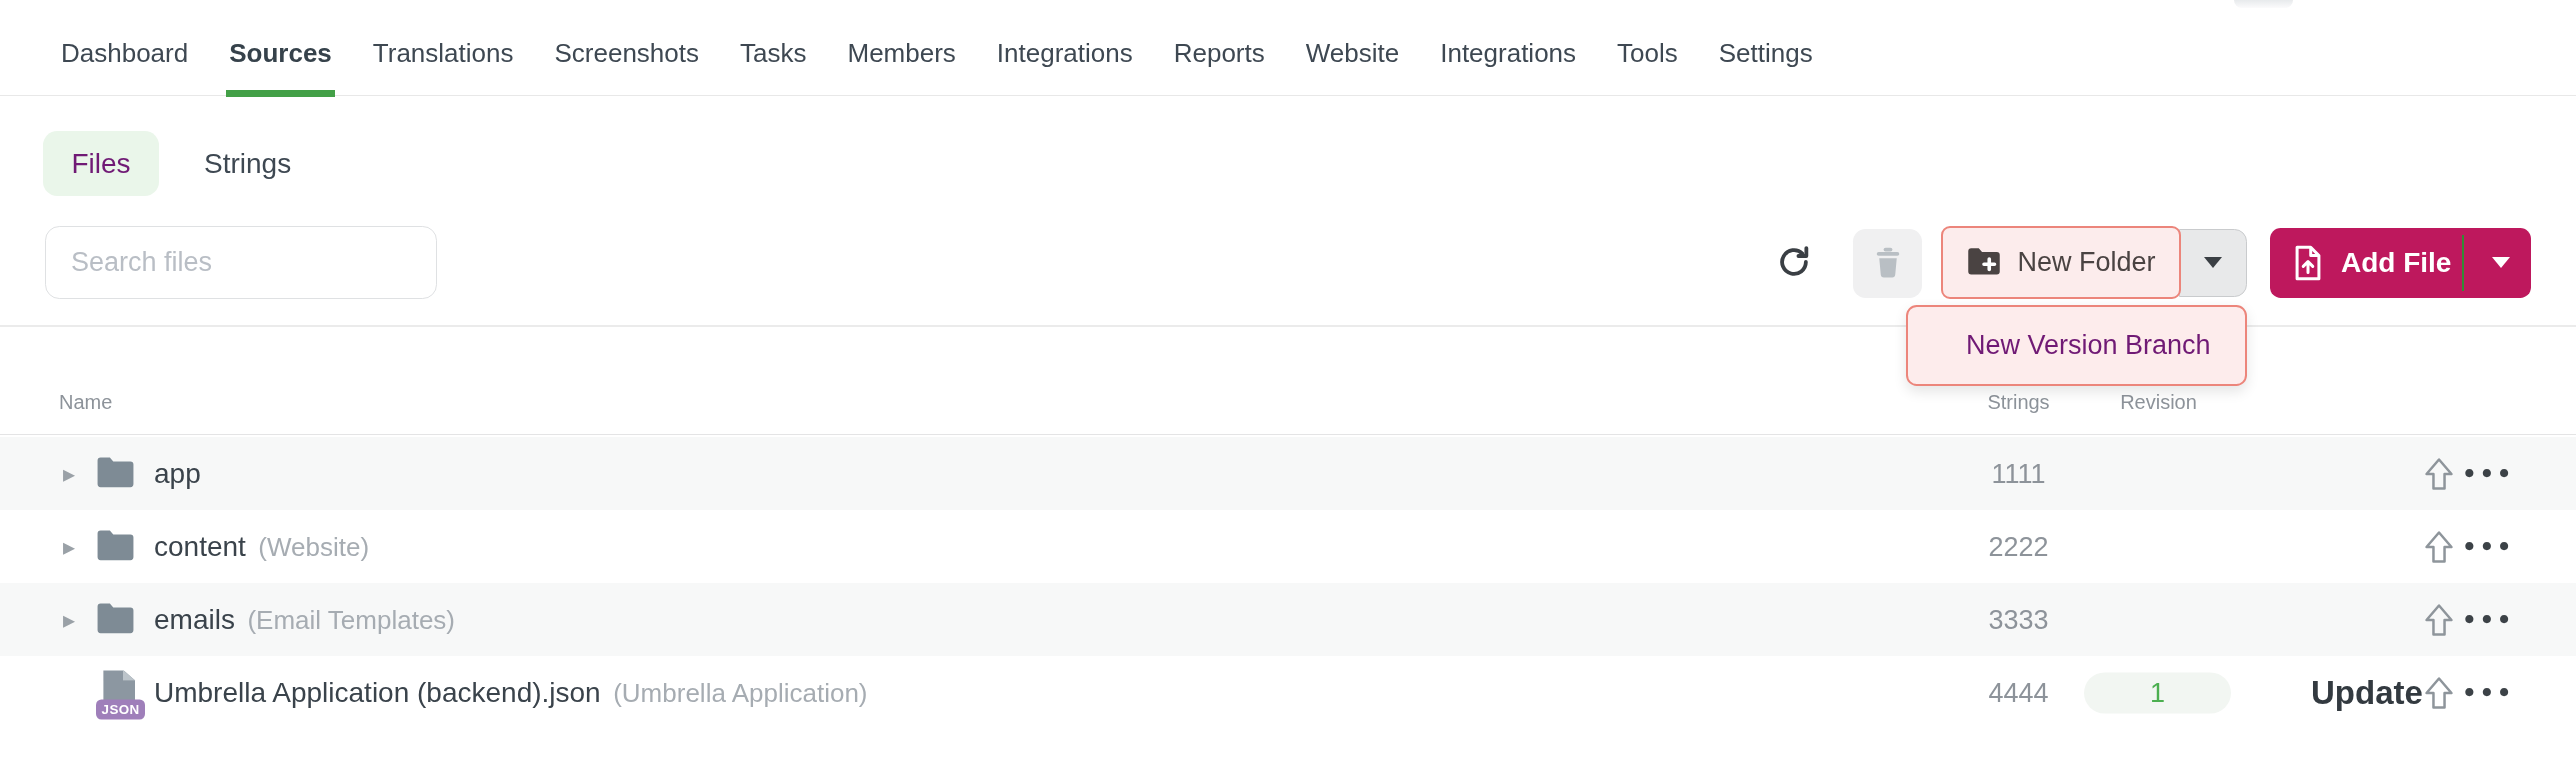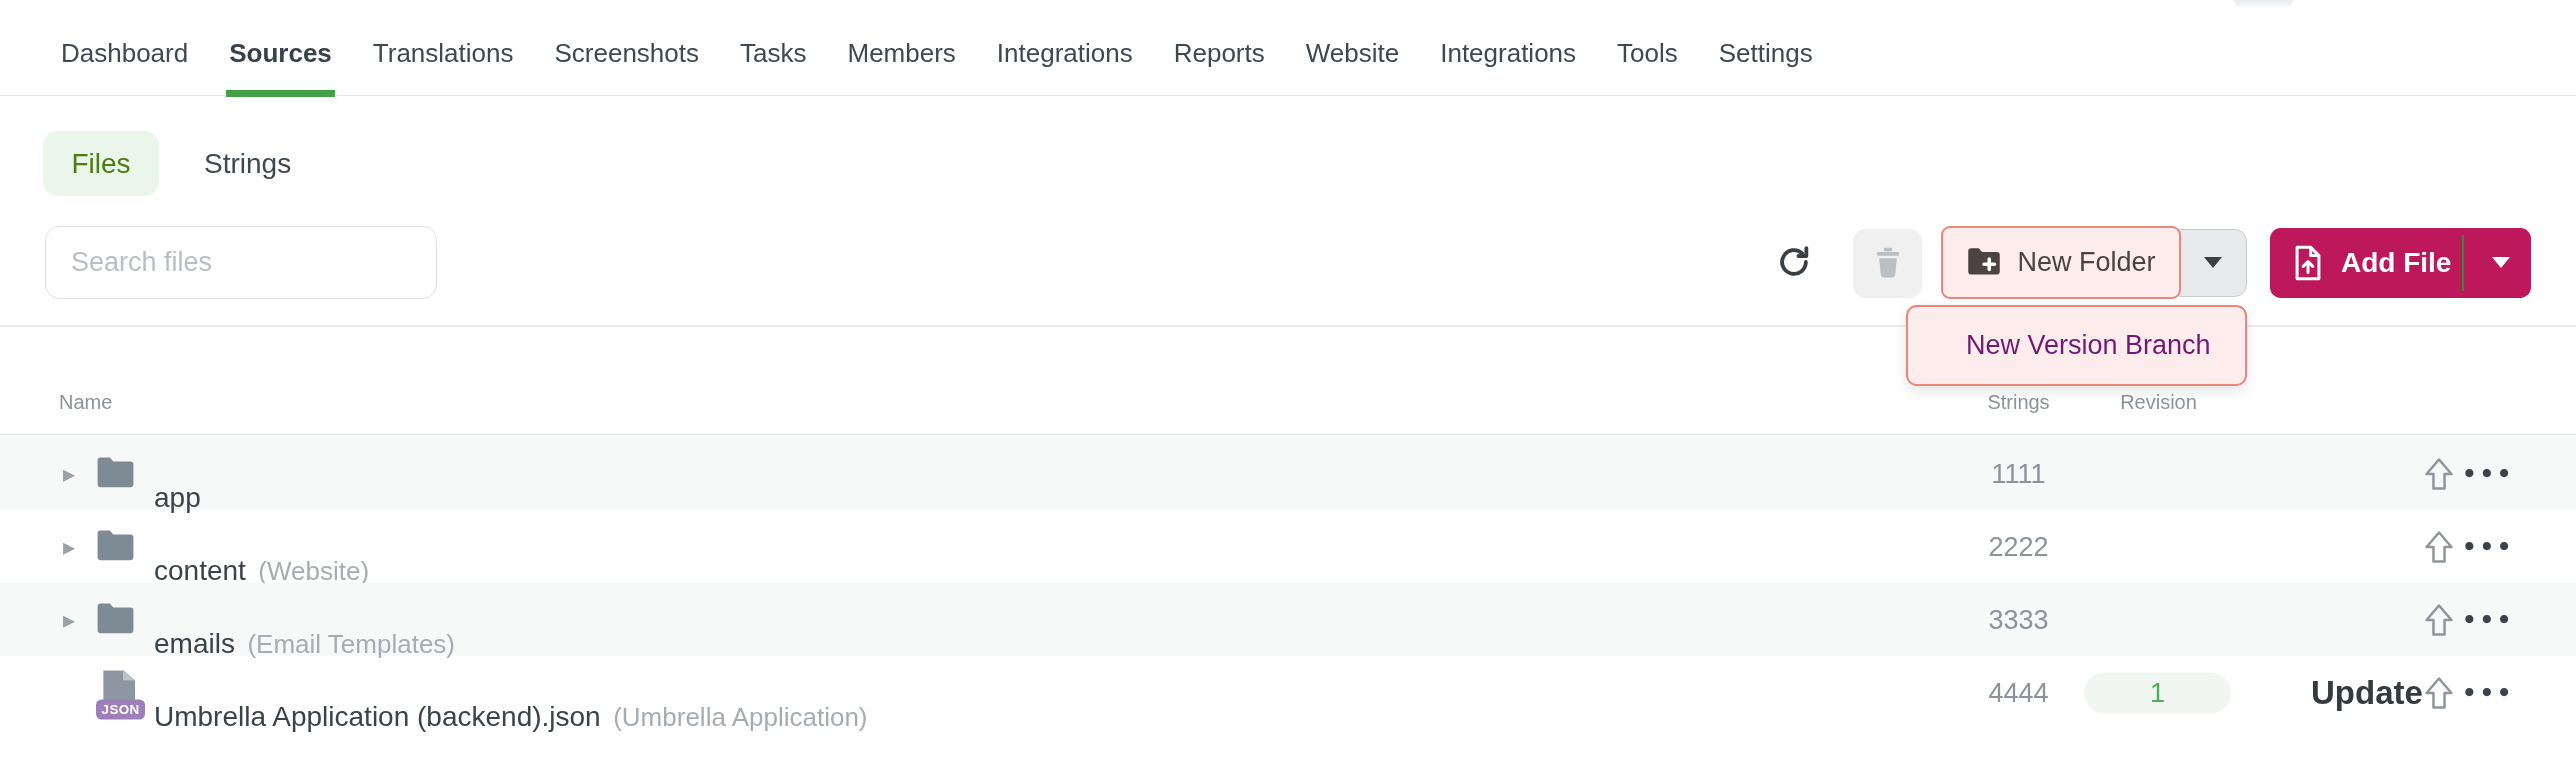--- a/index.html
+++ b/index.html
@@ -16,21 +16,21 @@
   .nav-item { position:relative; display:flex; align-items:center; padding-top:12.5px;
     font-size:26px; color:#3e4852; cursor:pointer; white-space:nowrap; }
   .nav-item.active { font-weight:700; color:#36424b; }
   .nav-item.active::after { content:""; position:absolute; left:-3.6px; right:-3.6px; bottom:-1.8px;
     height:7.2px; background:#43a047; }
 
   
   .seg { position:absolute; left:43px; top:131px; display:flex; align-items:center; gap:45px; }
   .seg-files { width:116px; height:65px; background:#eaf6ea; border-radius:14.3px;
     display:flex; align-items:center; justify-content:center;
-    color:#4d7c0f; font-size:28px; cursor:pointer; }
+    color:#701a75; font-size:28px; cursor:pointer; }
   .seg-strings { color:#3e4852; font-size:28px; cursor:pointer; }
 
   
   .divider { position:absolute; left:0; top:325px; width:100%; height:1.8px; background:#ebebeb; z-index:1; }
   .toolbar { position:absolute; left:0; top:226px; width:100%; height:73px; z-index:2; }
   .search { position:absolute; left:45px; top:0; width:392px; height:73px;
     border:1.8px solid #dfe1e3; border-radius:14.3px; font-size:27px; color:#3e4852;
     padding:0 25px; outline:none; font-family:"Liberation Sans", sans-serif; }
   .search::placeholder { color:#b9bec5; }
 
@@ -74,21 +74,21 @@
   .th-name { left:59px; }
   .th-strings { left:1929px; width:179px; text-align:center; }
   .th-revision { left:2069px; width:179px; text-align:center; }
 
   .rows { position:absolute; left:0; top:437px; width:100%; }
   .row { position:relative; height:73px; cursor:pointer; }
   .row.striped { background:#f7f8f8; }
   .rowcell { position:absolute; top:50%; transform:translateY(-50%); }
   .caret-glyph { left:63px; color:#9aa1a7; font-size:24px; font-family:"DejaVu Sans", sans-serif; }
   .folder-ic { left:95px; }
-  .name-wrap { left:154px; white-space:nowrap;margin-top:24px; }
+  .name-wrap { left:154px; white-space:nowrap; }
   .fname { font-size:28px; color:#3a434b; }
   .fcaption { font-size:26px; color:#a6acb2; margin-left:12.5px; }
   .val-strings { left:1929px; width:179px; text-align:center; font-size:27px; color:#8d939a; }
   .rev-badge { left:2084px; width:147px; height:41px; background:#f2f6f2; border-radius:20.6px;
     display:flex; align-items:center; justify-content:center; }
   .rev-badge span { color:#4caf50; font-size:27px; }
   .update-link { left:2311px; font-size:33px; font-weight:700; color:#333a40; }
   .upload-ic { left:2419px; width:39px; display:flex; justify-content:center; }
   .ellipsis { left:2462px; width:47px; text-align:center; color:#3c4247; font-size:23px;
     letter-spacing:2.7px; font-weight:700; font-family:"DejaVu Sans", sans-serif; }

